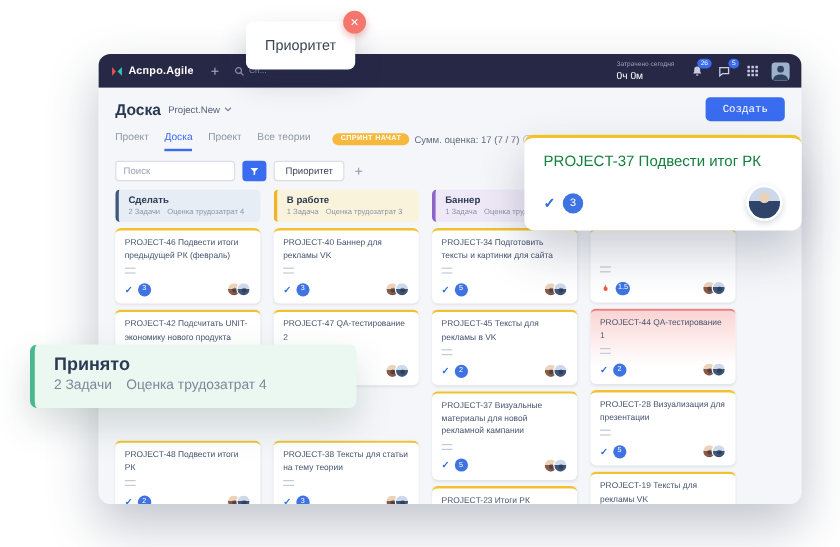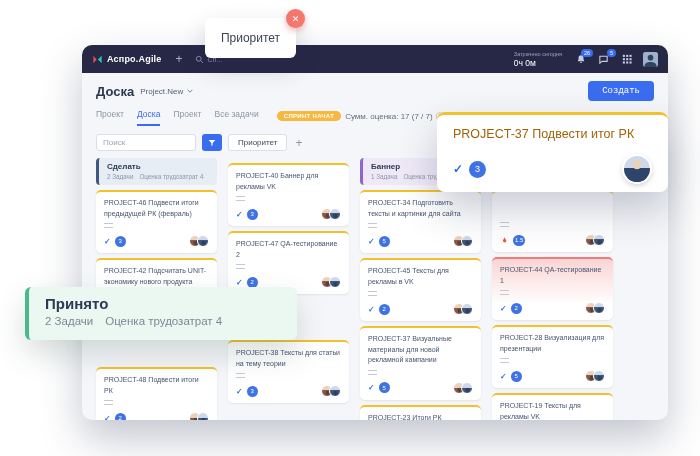--- a/index.html
+++ b/index.html
@@ -88,21 +88,21 @@
   .callout-green { position:absolute; left:25px; top:287px; width:272px; height:53px; background:#eaf8f1;
                    border-left:4px solid #47b98c; border-radius:6px; box-shadow:0 14px 30px rgba(40,70,60,.18);
                    padding:8px 16px; }
   .callout-green .cg-title { font-size:15px; font-weight:600; color:#2c3a54; }
   .cg-meta { display:flex; gap:12px; margin-top:3px; }
   .cg-meta span { font-size:11.5px; color:#7d8798; }
 
   .callout-card { position:absolute; left:437px; top:112px; width:231px; height:80px; background:#fff;
                   border-radius:8px; border-top:3px solid #f2c12e; box-shadow:0 18px 38px rgba(35,45,80,.24);
                   padding:12px 16px 10px; }
-  .callout-card .cc-title { font-size:12.5px; color:#a16207; }
+  .callout-card .cc-title { font-size:12.5px; color:#15803d; }
   .cc-foot { display:flex; align-items:center; margin-top:13px; }
   .cc-chk { color:#2f6bdb; font-size:12px; font-weight:bold; }
   .cc-score { margin-left:6px; width:17px; height:17px; border-radius:50%; background:#3f73e3; color:#fff;
               font-size:9px; display:flex; align-items:center; justify-content:center; }
   .cc-av { margin-left:auto; width:30px; height:30px; border-radius:50%; overflow:hidden;
            background:linear-gradient(180deg,#cdd9ea 45%, #2e4468 45%); border:2px solid #fff;
            box-shadow:0 2px 5px rgba(30,40,70,.2); }
 </style>
 </head>
 <body>
@@ -177,21 +177,21 @@
           </svg>
       </div>
       <button class="create-btn">Создать</button>
     </div>
 
     <div class="tabsrow">
       <div class="tabs">
           <div class="tab">Проект</div>
           <div class="tab active">Доска</div>
           <div class="tab">Проект</div>
-          <div class="tab">Все задачи</div>
+          <div class="tab">Все теории</div>
         </div>
       <span class="sprint-badge">СПРИНТ НАЧАТ</span>
       <span class="sum-text">Сумм. оценка: 17 (7 / 7)</span>
       <span class="info-ic">ⓘ</span>
     </div>
 
     <div class="filters">
       <input class="search-input" placeholder="Поиск" style="">
       <button class="filter-btn">
         <svg width="8" height="8" viewBox="0 0 24 24" fill="#ffffff">
@@ -260,20 +260,27 @@
                   </svg></span>
                 <span class="av av-m"><svg width="11" height="11" viewBox="0 0 24 24">
                     <circle cx="12" cy="8.5" r="4.5" fill="rgba(40,45,60,.55)"></circle>
                     <path d="M2 24c0-6 5-8 10-8s10 2 10 8z" fill="rgba(40,45,60,.55)"></path>
                   </svg></span>
               </div>
             </div>
           </div>
         </div>
         <div class="col">
+          <div class="col-head" style="background: rgb(250, 243, 220); border-left: 3px solid rgb(240, 180, 41);">
+            <div class="cname">В работе</div>
+            <div class="col-meta">
+              <span>1 Задача</span>
+              <span>Оценка трудозатрат 3</span>
+            </div>
+          </div>
           <div class="card">
             <div class="card-title">PROJECT-40 Баннер для рекламы VK</div>
             <span class="desc-ic"></span>
             <div class="card-foot">
               <span class="chk">✓</span>
               <span class="score">3</span>
               <div class="avs">
                 <span class="av av-f"><svg width="11" height="11" viewBox="0 0 24 24">
                     <circle cx="12" cy="8.5" r="4.5" fill="rgba(40,45,60,.55)"></circle>
                     <path d="M2 24c0-6 5-8 10-8s10 2 10 8z" fill="rgba(40,45,60,.55)"></path>

